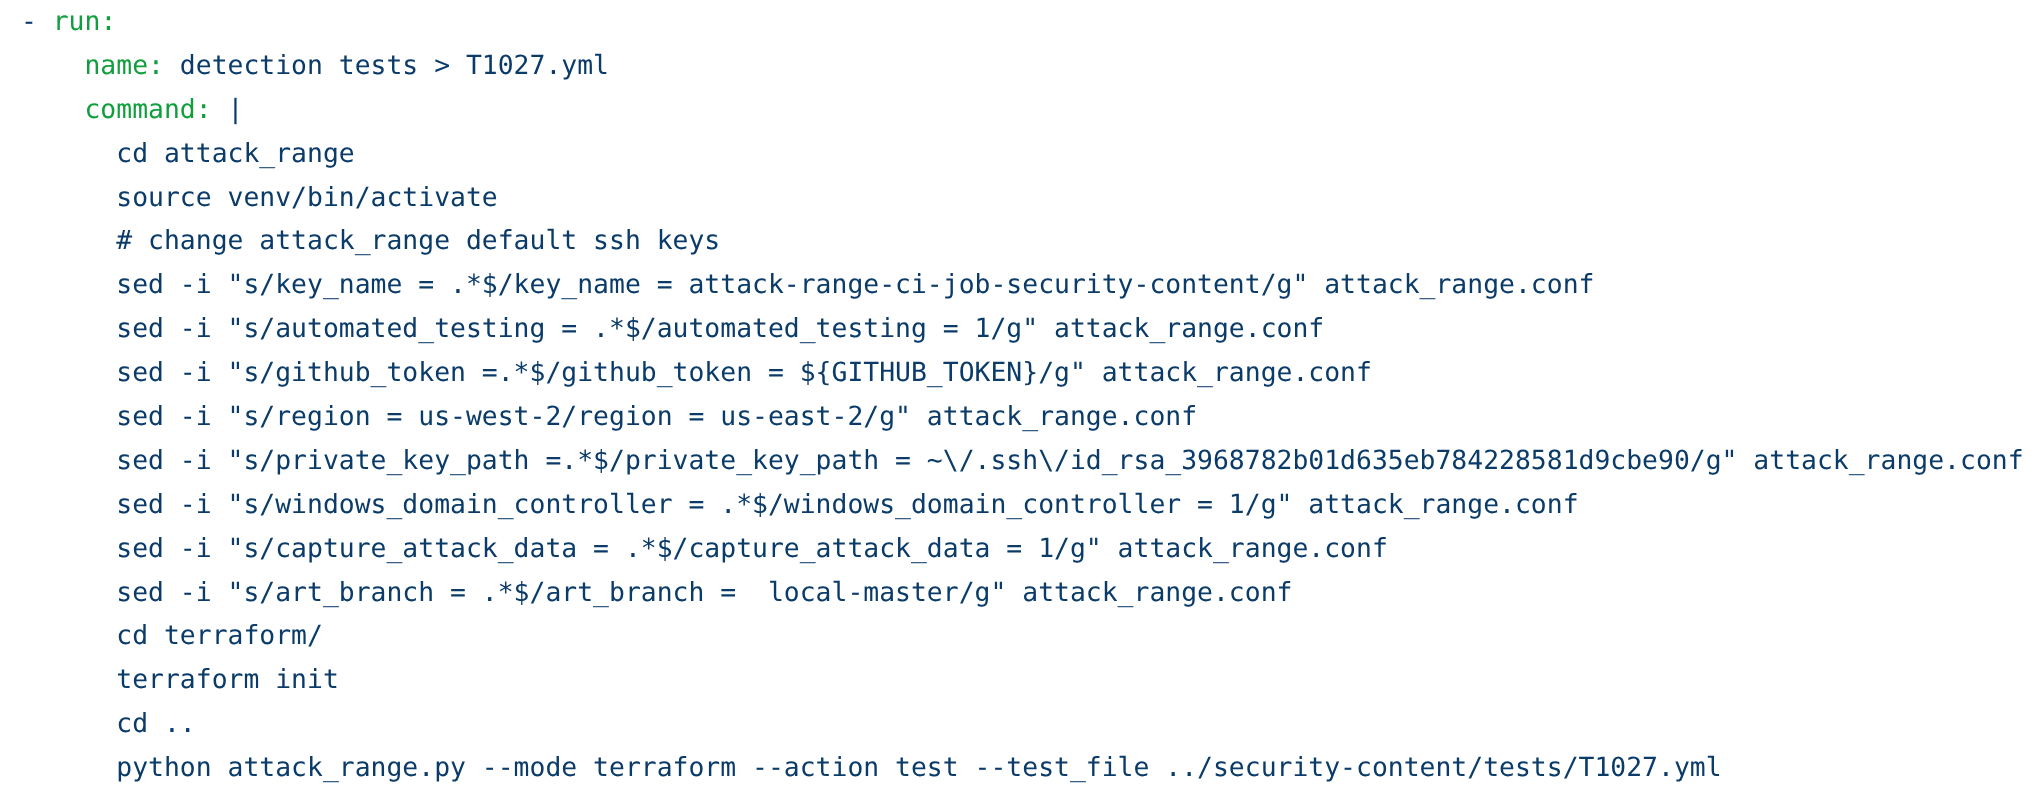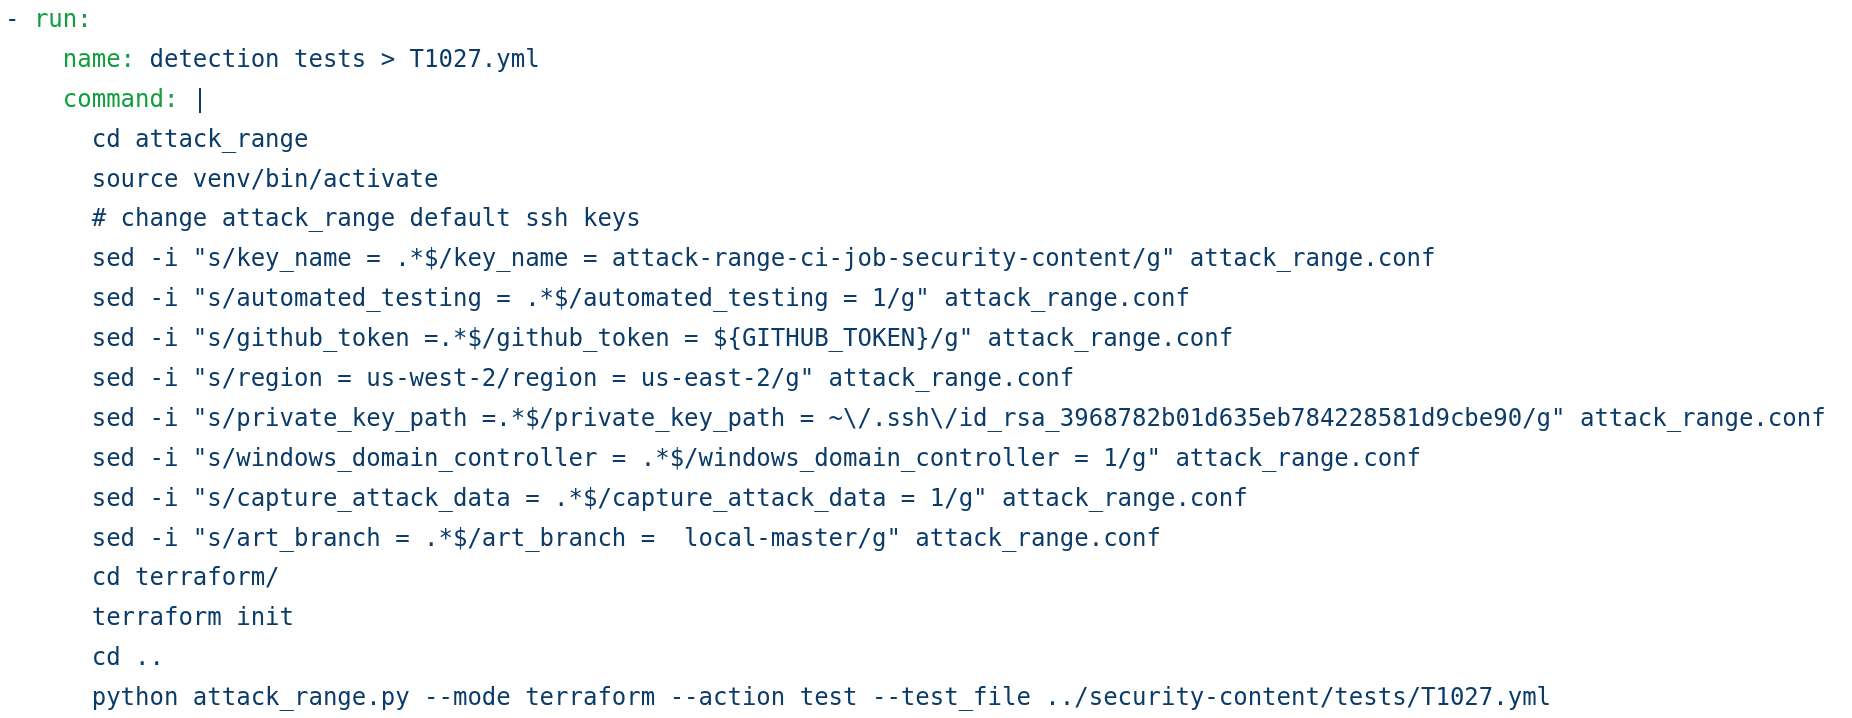--- a/index.html
+++ b/index.html
@@ -12,21 +12,21 @@
     height: 718px;
     overflow: hidden;
   }
   .code-viewer {
     width: 100%;
     height: 100%;
     box-sizing: border-box;
   }
   .code-block {
     margin: 0;
-    padding: 0 0 0 5px;
+    padding: 0 0 0 19px;
     font-family: "DejaVu Sans Mono", "Liberation Mono", monospace;
     font-size: 24px;
     line-height: 39.9px;
     font-weight: 400;
     white-space: pre;
     letter-spacing: 0;
   }
   .code-line {
     height: 39.9px;
   }

